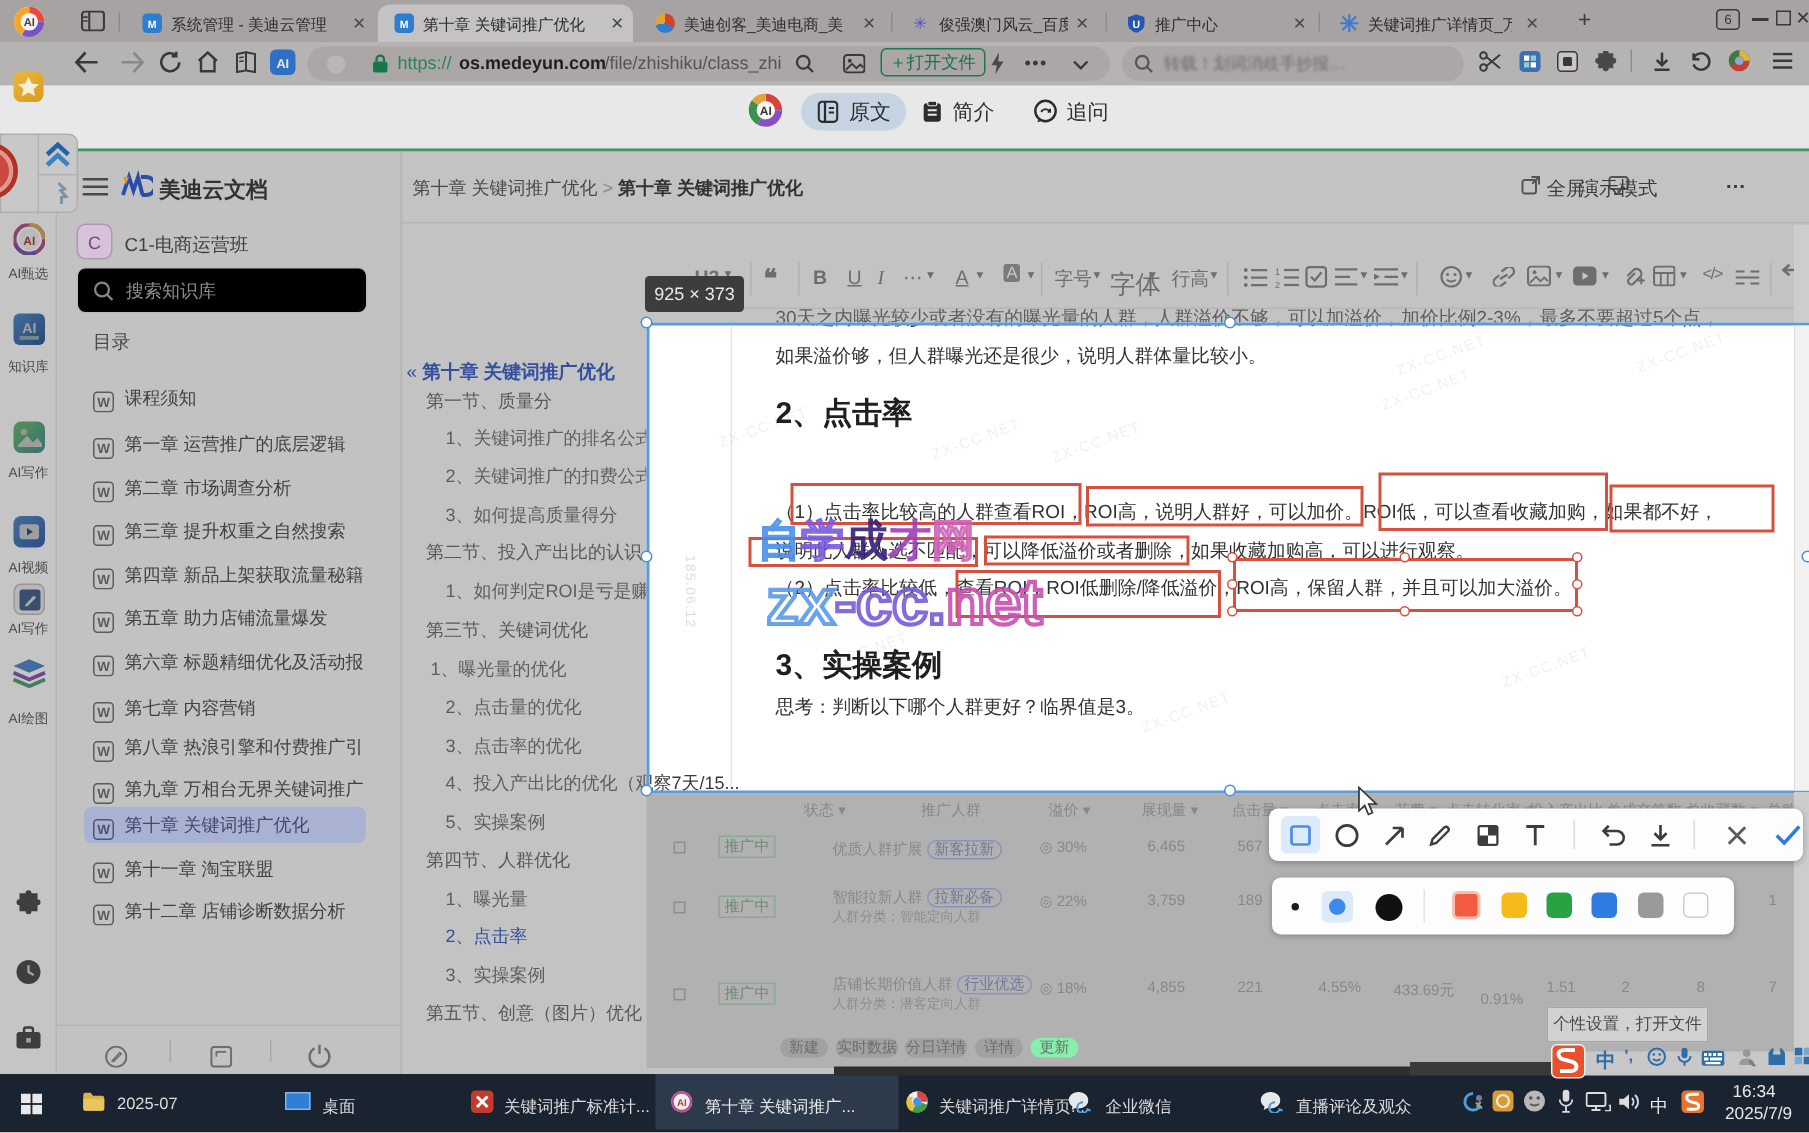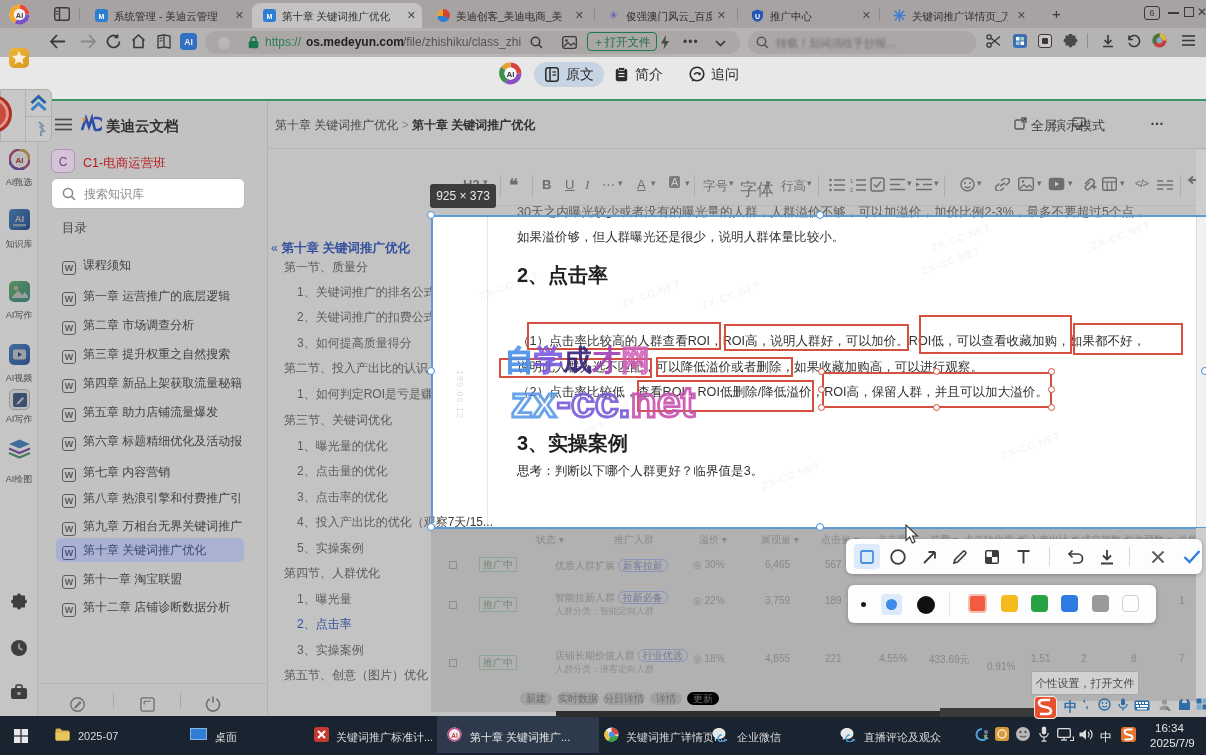--- a/index.html
+++ b/index.html
@@ -374,23 +374,23 @@
         </g>
       </svg>
     <svg style="position:absolute;left:42px;top:12px" width="22" height="22" viewBox="0 0 22 22">
       <path d="M2 17 L6 5 L9 14 L12 5 L15 17" stroke="#2a4ea8" stroke-width="2.6" fill="none"></path>
       <path d="M14 5 H17.5 A6 6 0 0 1 17.5 17 H14.5" stroke="#2a4ea8" stroke-width="2.6" fill="none"></path>
       <path d="M2 5 L6 5 L4 10 Z" fill="#e8942a"></path>
     </svg>
     <div style="position:absolute;left:68px;top:16px;font-size:14.5px;font-weight:bold;color:#333232;">美迪云文档</div>
 
     <div style="position:absolute;left:13px;top:48px;width:24px;height:24px;border-radius:6px;background:#d5c3d8;border:1px solid #b393b8;text-align:center;line-height:24px;font-size:12px;color:#7a3f88;">C</div>
-    <div style="position:absolute;left:45px;top:54px;font-size:12.5px;color:#b91c1c;">C1-电商运营班</div>
-
-    <div style="position:absolute;left:13px;top:77px;width:194px;height:31px;border-radius:6px;background:#ffffff;border:1px solid #bab9b9;">
+    <div style="position:absolute;left:45px;top:54px;font-size:12.5px;color:#404040;">C1-电商运营班</div>
+
+    <div style="position:absolute;left:13px;top:77px;width:194px;height:31px;border-radius:6px;background:#000000;border:1px solid #bab9b9;">
       <svg style="position:absolute;left:10px;top:8px" width="14" height="14" viewBox="0 0 14 14">
           <circle cx="6" cy="6" r="4.6" fill="none" stroke="#868585" stroke-width="1.5"></circle>
           <line x1="9.4" y1="9.4" x2="13" y2="13" stroke="#868585" stroke-width="1.5"></line>
         </svg>
       <span style="position:absolute;left:32px;top:7px;font-size:12px;color:#8e8d8d;">搜索知识库</span>
     </div>
     <div style="position:absolute;left:24px;top:119px;font-size:12.5px;color:#4a4949;">目录</div>
 
     <div class="sbitem" style="top:156px;"><span class="wicon">W</span>课程须知</div>
     <div class="sbitem" style="top:187px;"><span class="wicon">W</span>第一章 运营推广的底层逻辑</div>
@@ -561,21 +561,21 @@
   <div class="abs" style="left:430px;top:184px;width:66px;height:24px;background:#3e3d3d;border-radius:3px;color:#e8e8e8;font-size:12px;text-align:center;line-height:24px;z-index:45;">925 × 373</div>
 
   <div class="toc1" style="left:271px;top:240px;color:#33509e;font-weight:bold;font-size:12.5px;"><span style="font-weight:normal;">«</span> 第十章 关键词推广优化</div>
   <div class="toc1" style="left:284px;top:259px;">第一节、质量分</div>
   <div class="toc2" style="left:297px;top:284px;">1、关键词推广的排名公式</div>
   <div class="toc2" style="left:297px;top:309px;">2、关键词推广的扣费公式</div>
   <div class="toc2" style="left:297px;top:335px;">3、如何提高质量得分</div>
   <div class="toc1" style="left:284px;top:360px;">第二节、投入产出比的认识</div>
   <div class="toc2" style="left:297px;top:386px;">1、如何判定ROI是亏是赚</div>
   <div class="toc1" style="left:284px;top:412px;">第三节、关键词优化</div>
-  <div class="toc2" style="left:297px;top:438px;text-align:right;">1、曝光量的优化</div>
+  <div class="toc2" style="left:287px;top:438px;text-align:right;">1、曝光量的优化</div>
   <div class="toc2" style="left:297px;top:463px;">2、点击量的优化</div>
   <div class="toc2" style="left:297px;top:489px;">3、点击率的优化</div>
   <div class="toc2" style="left:297px;top:514px;">4、投入产出比的优化（观察7天/15</div>
   <div class="toc2" style="left:297px;top:540px;">5、实操案例</div>
   <div class="toc1" style="left:284px;top:565px;">第四节、人群优化</div>
   <div class="toc2" style="left:297px;top:591px;">1、曝光量</div>
   <div class="toc2" style="left:297px;top:616px;color:#33509e;">2、点击率</div>
   <div class="toc2" style="left:297px;top:642px;">3、实操案例</div>
   <div class="toc1" style="left:284px;top:667px;">第五节、创意（图片）优化</div>
 
@@ -624,21 +624,21 @@
     <div style="position:absolute;left:556px;top:132px;text-align:center;">0.91%</div>
     <div style="position:absolute;left:600px;top:124px;">1.51</div>
     <div style="position:absolute;left:650px;top:124px;">2</div>
     <div style="position:absolute;left:700px;top:124px;">8</div>
     <div style="position:absolute;left:748px;top:124px;">7</div>
 
     <div style="position:absolute;left:89px;top:163px;width:32px;height:13px;background:#a2a1a1;border-radius:7px;color:#6e6d6d;text-align:center;line-height:13px;">新建</div>
     <div style="position:absolute;left:126px;top:163px;width:42px;height:13px;background:#a2a1a1;border-radius:7px;color:#6e6d6d;text-align:center;line-height:13px;">实时数据</div>
     <div style="position:absolute;left:172px;top:163px;width:42px;height:13px;background:#a2a1a1;border-radius:7px;color:#6e6d6d;text-align:center;line-height:13px;">分日详情</div>
     <div style="position:absolute;left:219px;top:163px;width:32px;height:13px;background:#a2a1a1;border-radius:7px;color:#6e6d6d;text-align:center;line-height:13px;">详情</div>
-    <div style="position:absolute;left:256px;top:163px;width:32px;height:13px;background:#000000;border-radius:7px;color:#6e6d6d;text-align:center;line-height:13px;">更新</div>
+    <div style="position:absolute;left:256px;top:163px;width:32px;height:13px;background:#86efac;border-radius:7px;color:#6e6d6d;text-align:center;line-height:13px;">更新</div>
   </div>
 
   <div class="abs" id="sel">
     <div style="position:absolute;left:54px;top:0;width:1px;height:313px;background:#e6e6e6;"></div>
     <div style="position:absolute;left:763px;top:0;width:1px;height:313px;background:#dcdcdc;"></div>
     <div style="position:absolute;left:764px;top:0;width:11px;height:313px;background:#f2f1f1;"></div>
 
     <div class="doct" style="left:84px;top:-13px;">30天之内曝光较少或者没有的曝光量的人群，人群溢价不够，可以加溢价，加价比例2-3%，最多不要超过5个点，</div>
     <div class="doct" style="left:84px;top:12px;">如果溢价够，但人群曝光还是很少，说明人群体量比较小。</div>
     <div class="doch" style="left:84px;top:45px;">2、点击率</div>

